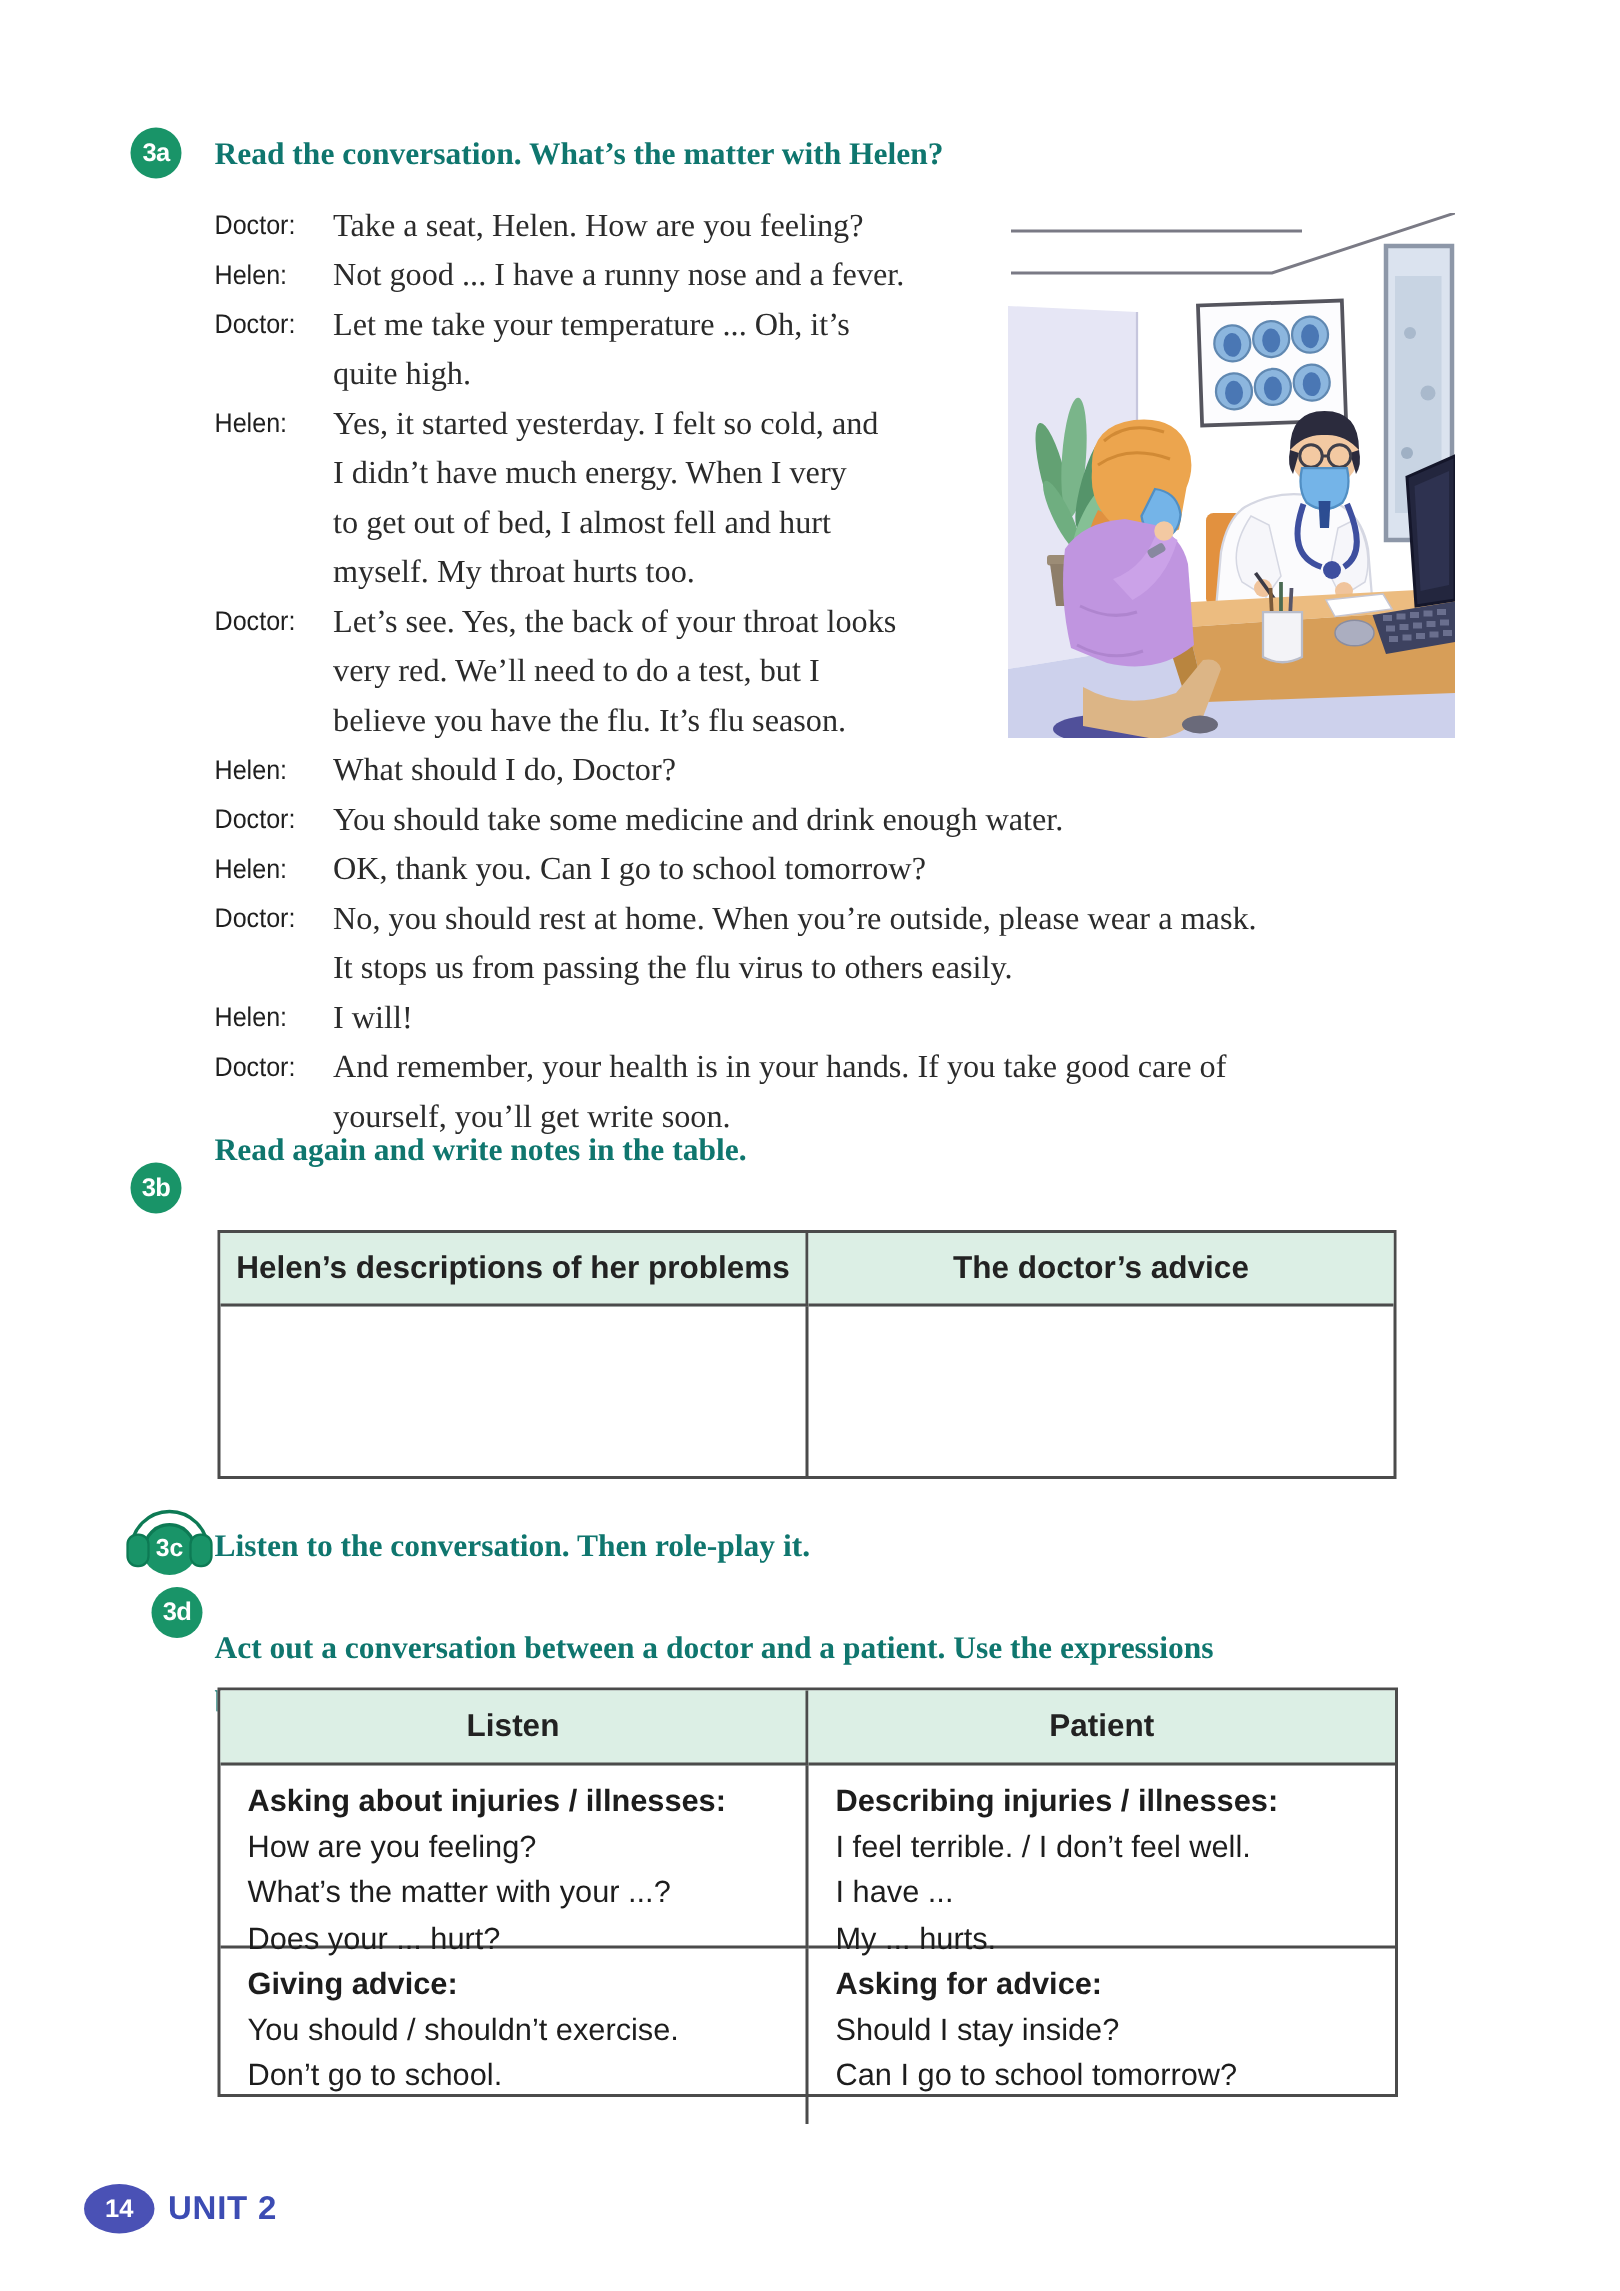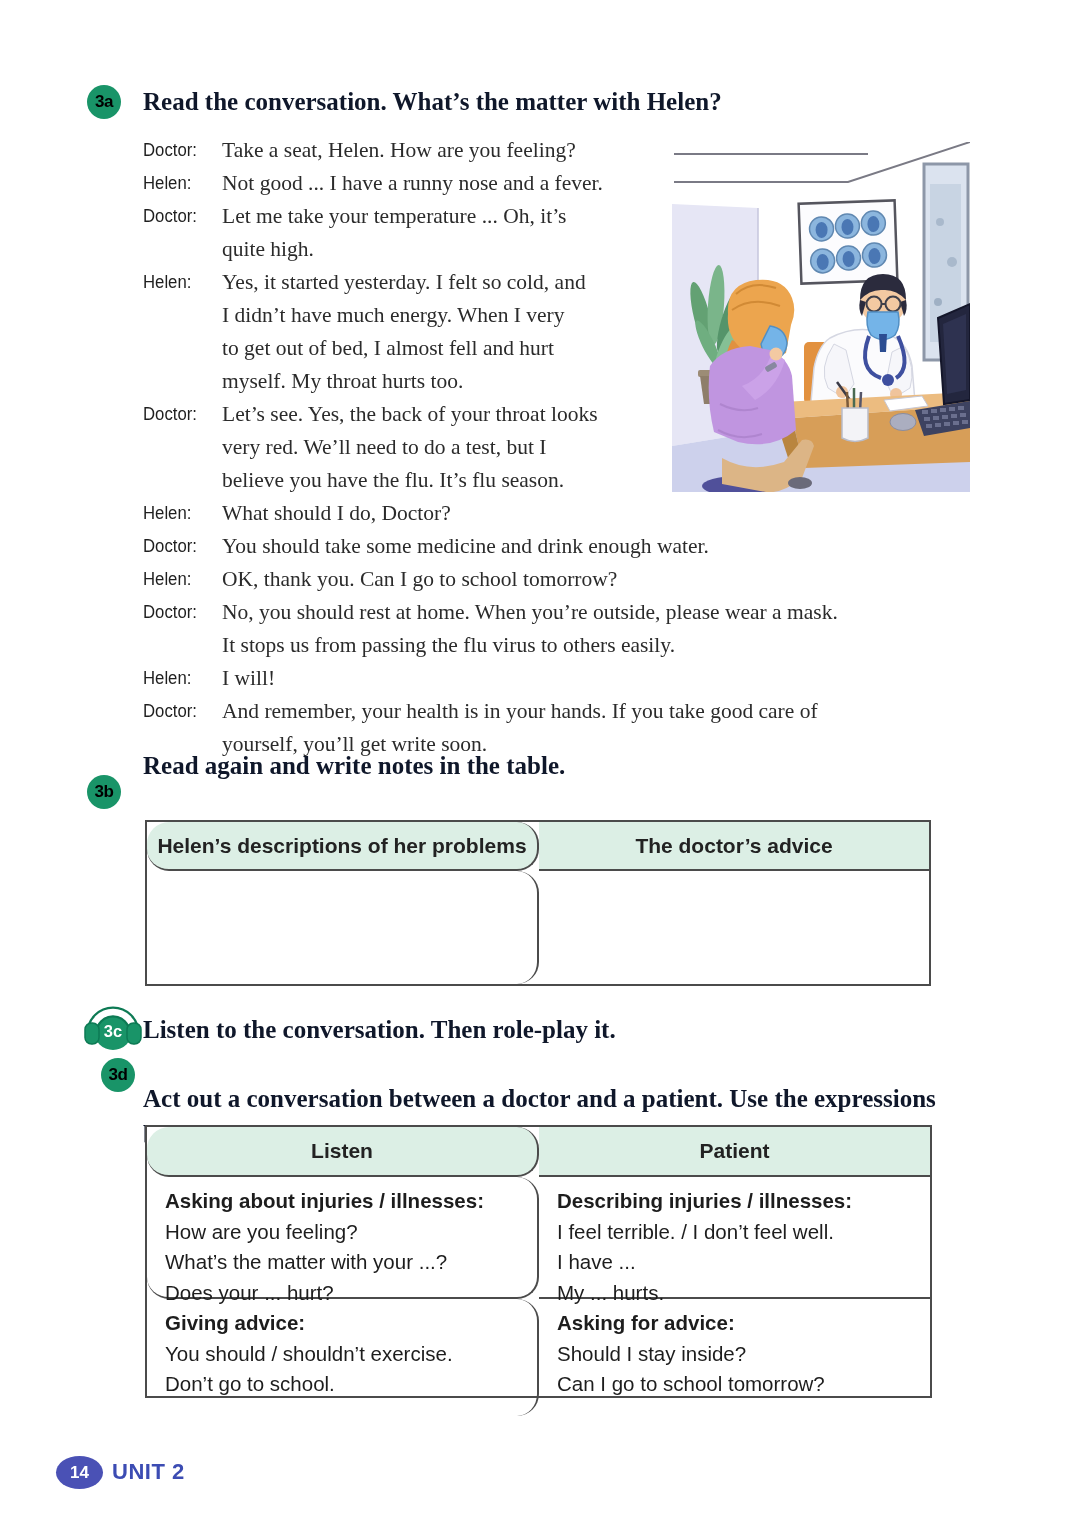--- a/index.html
+++ b/index.html
@@ -4,45 +4,45 @@
 <style>
   html,body{margin:0;padding:0;background:#ffffff;}
   .page{
     position:relative;width:1080px;height:1527px;background:#ffffff;
     font-family:"Liberation Serif", serif;color:#2b2b2b;overflow:hidden;
     --badge-green:#199468;--table-header-bg:#dcefe5;--table-border:#4b4b4b;
     --footer-badge-bg:#4a51b5;--unit-text:#3c4cb3;
   }
   .badge{
     position:absolute;width:34px;height:34px;border-radius:50%;
-    background:var(--badge-green);color:#000000;
+    background:var(--badge-green);color:#ffffff;
     font-family:"Liberation Sans",sans-serif;font-weight:bold;font-size:17px;
     display:flex;align-items:center;justify-content:center;letter-spacing:-.5px;
   }
   .sec-title{
-    position:absolute;left:143px;font-weight:bold;font-size:25px;line-height:34px;color:#0f172a;
+    position:absolute;left:143px;font-weight:bold;font-size:21px;line-height:34px;color:#0f766e;
   }
   
   .dialogue{position:absolute;left:143px;top:134px;width:820px;}
   .dlg-row{display:flex;line-height:33px;font-size:21.5px;}
   .dlg-speaker{
     width:79px;flex:0 0 79px;font-family:"Liberation Sans",sans-serif;
     font-size:18px;color:#1f1f1f;transform:scaleX(.93);transform-origin:left center;
   }
   .dlg-text{flex:1;}
   
   .gtable{position:absolute;border:2.5px solid var(--table-border);background:#fff;display:grid;}
   .gtable .cell{box-sizing:border-box;}
   .gtable .hdr{
     background:var(--table-header-bg);
     font-family:"Liberation Sans",sans-serif;font-weight:bold;font-size:21px;color:#222;
     display:flex;align-items:center;justify-content:center;
     border-bottom:2px solid var(--table-border);
   }
-  .col-div{border-right:2px solid var(--table-border);border-radius:22px;}
+  .col-div{border-right:2px solid var(--table-border);}
   .row-div{border-bottom:2px solid var(--table-border);}
   .phrase-cell{
     font-family:"Liberation Sans",sans-serif;font-size:20.5px;line-height:30.5px;color:#1d1d1d;
     padding:9px 14px 16px 18px;
   }
   .phrase-cell .lead{font-weight:bold;}
   
   .page-num{
     position:absolute;left:56px;top:1456px;width:47px;height:33px;border-radius:50%;
     background:var(--footer-badge-bg);color:#fff;

